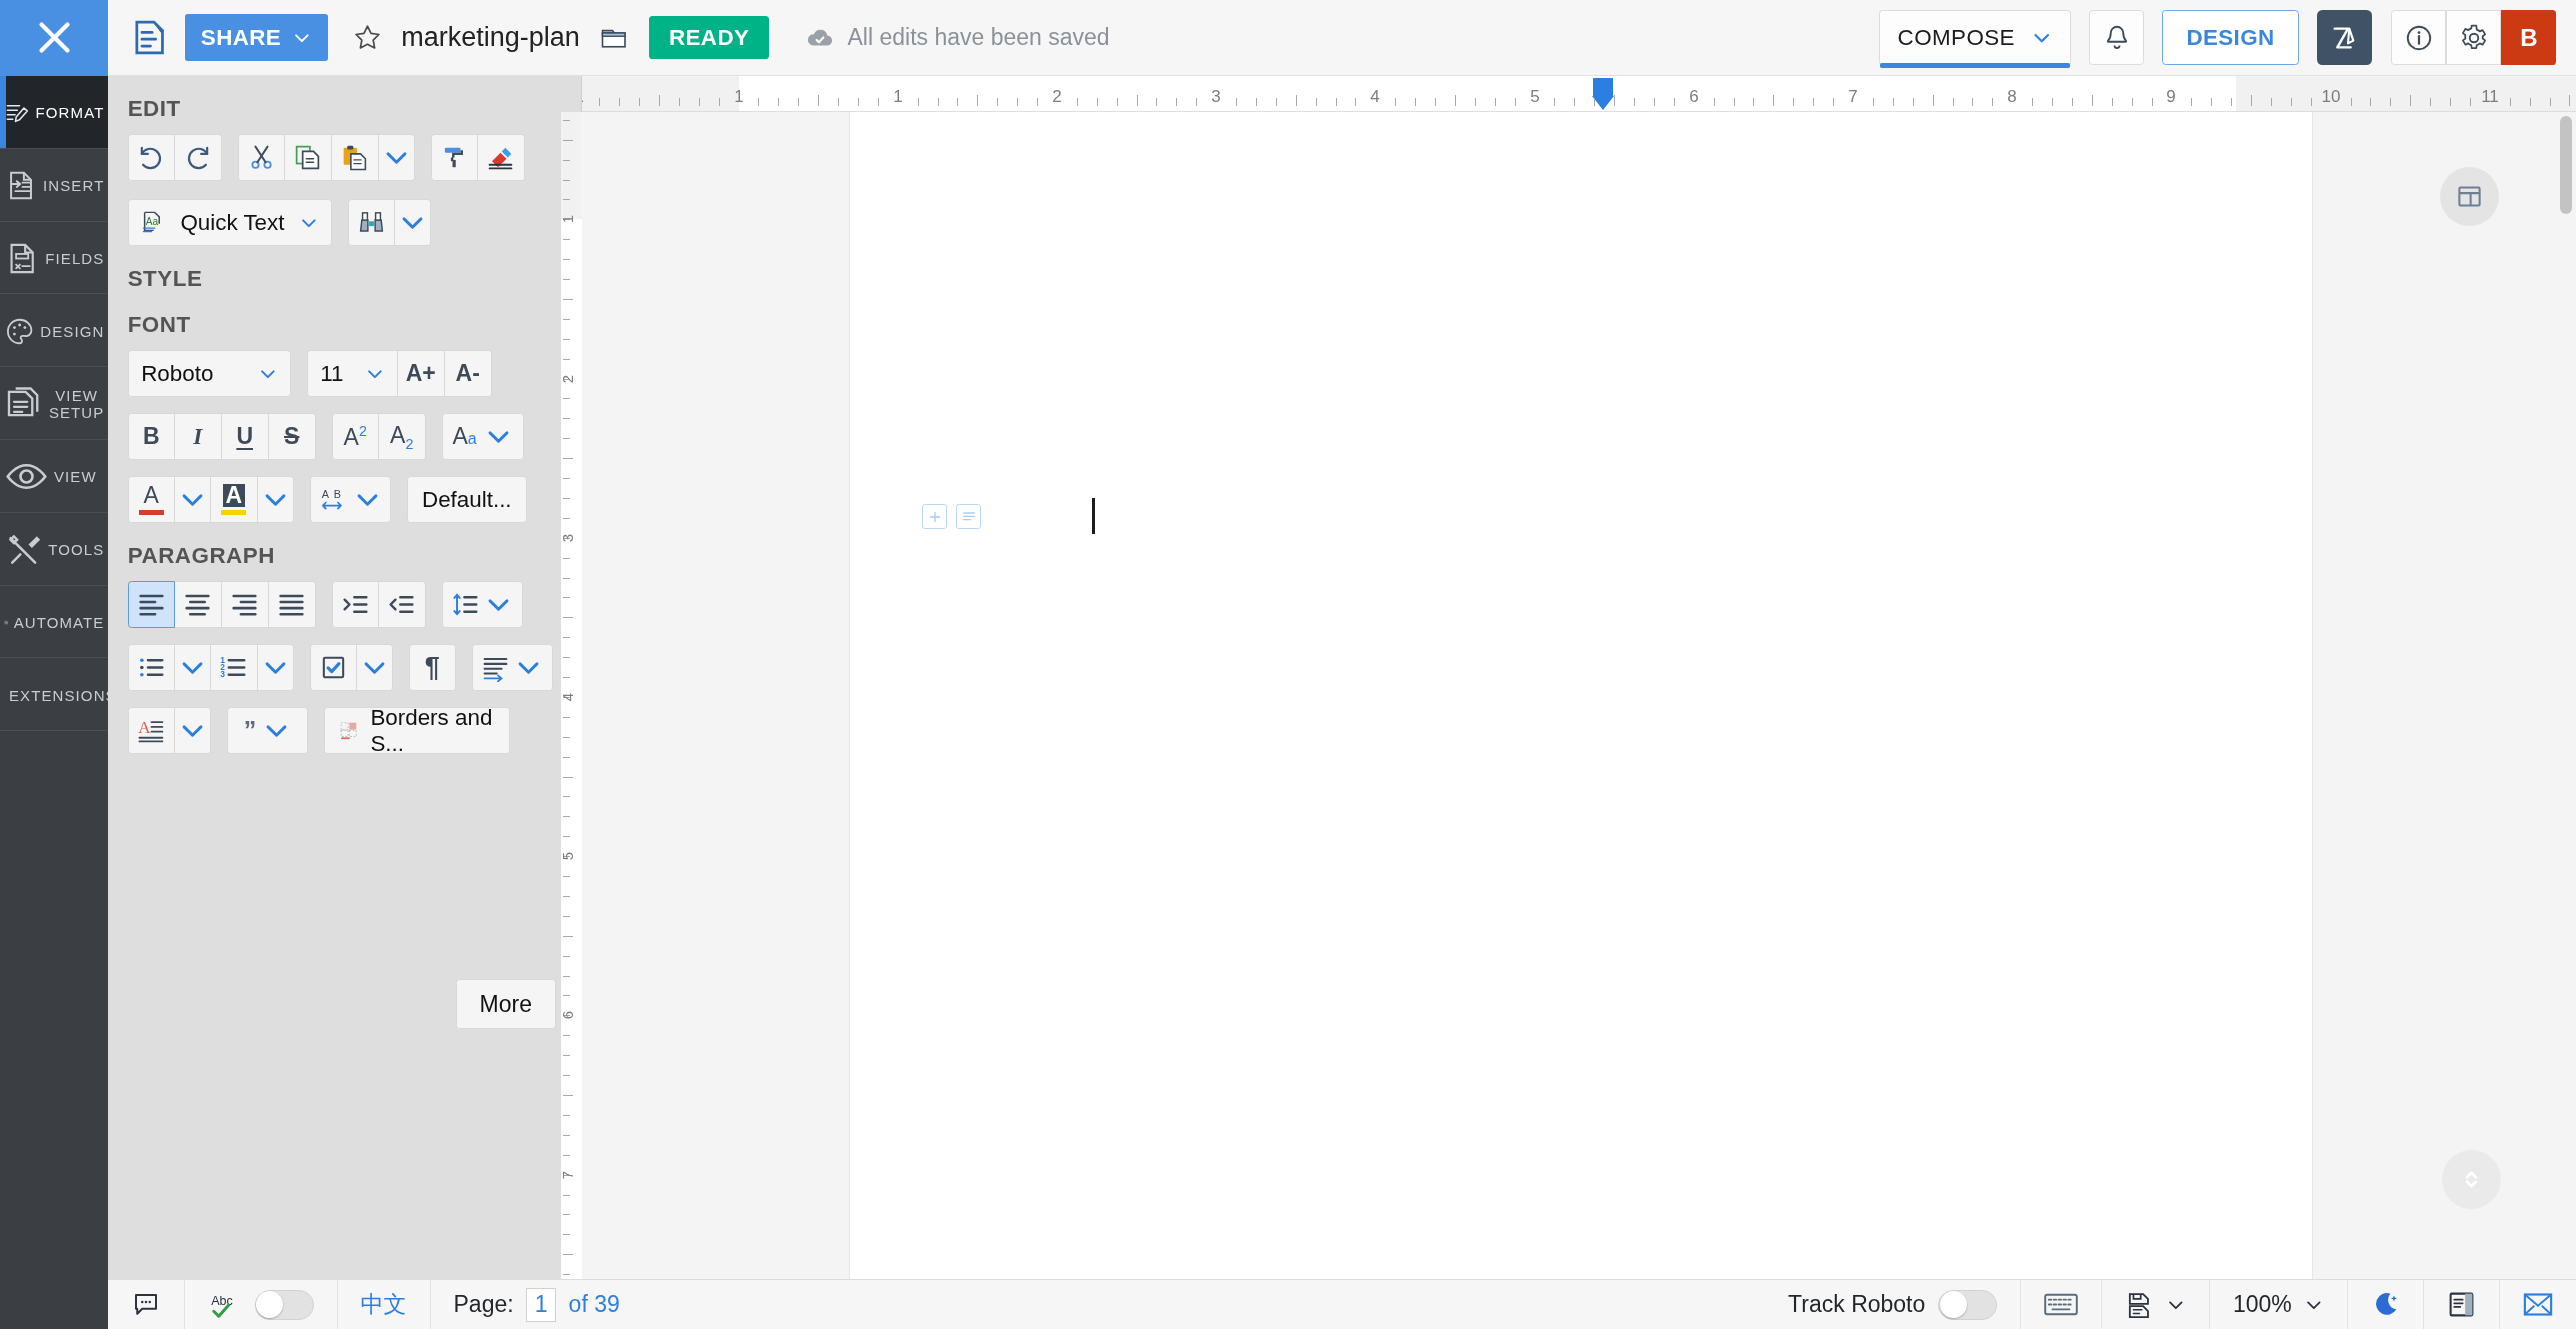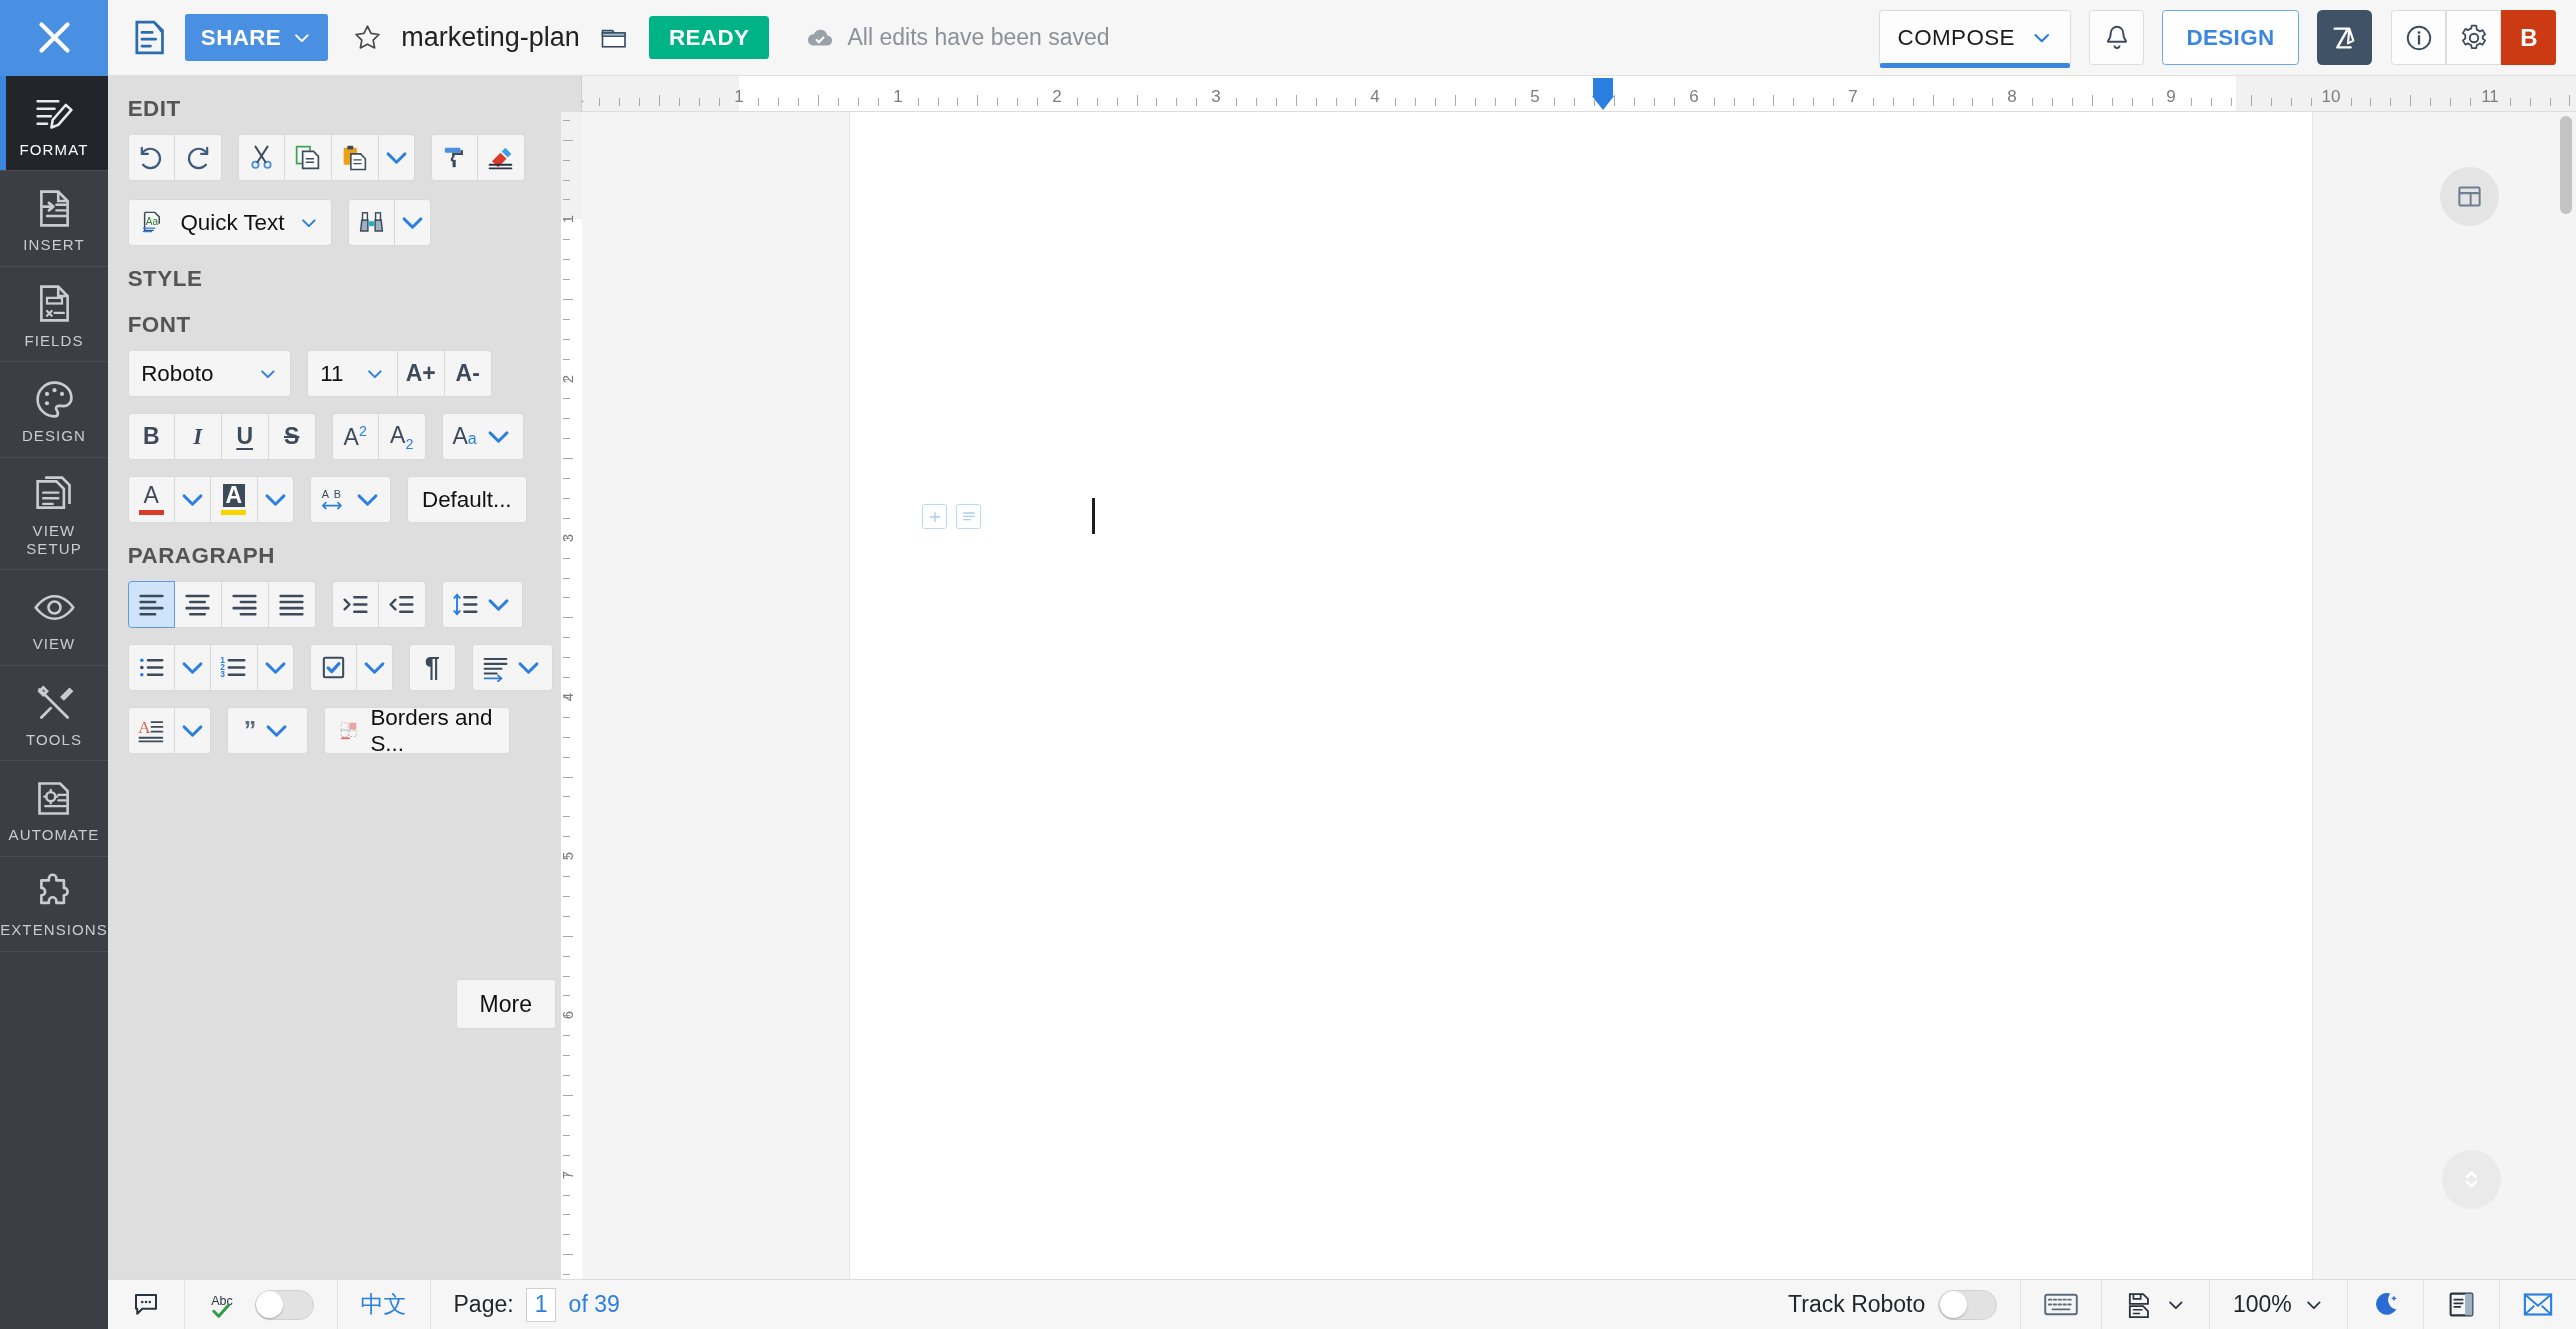--- a/index.html
+++ b/index.html
@@ -82,21 +82,21 @@
     border-radius:0 3.6px 3.6px 0; cursor:pointer;
   }
 
   
   .rail{
     position:absolute; left:0; top:76px; width:108px; bottom:0;
     background:#3b3f43; color:#c9cdd2;
   }
   .rail-item{
     position:relative; height:auto; padding:14.3px 3.6px 12.5px;
-    display:flex; flex-direction:column; align-items:center; gap:5.4px;
+    display:flex; flex-direction:row; align-items:center; gap:5.4px;
     border-bottom:0.9px solid #4a4e53; cursor:pointer;
   }
   .rail-item.active{ background:#222529; color:#fff; }
   .rail-item.active::before{
     content:""; position:absolute; left:0; top:0; bottom:0; width:6.3px; background:#3b87e0;
   }
   .rail-label{
     font-size:15px; letter-spacing:1.1px; text-align:center; line-height:1.15;
     white-space:pre-line;
   }

